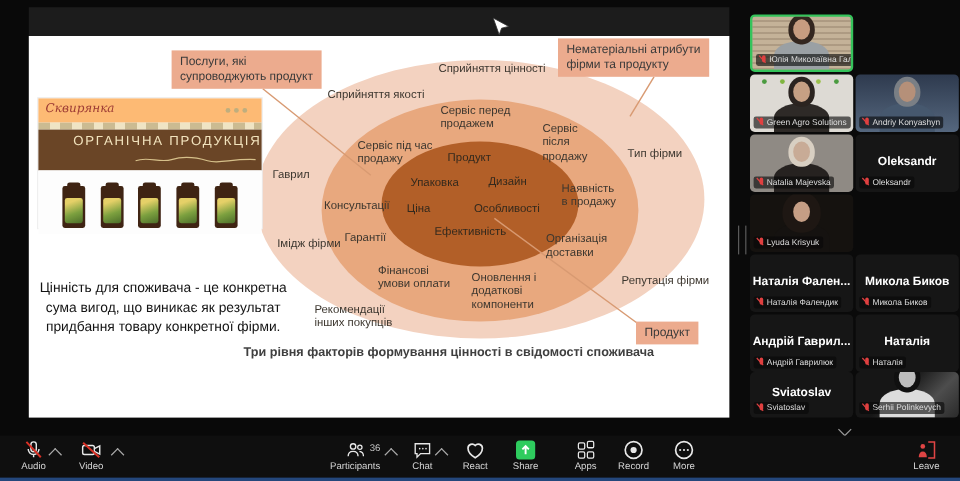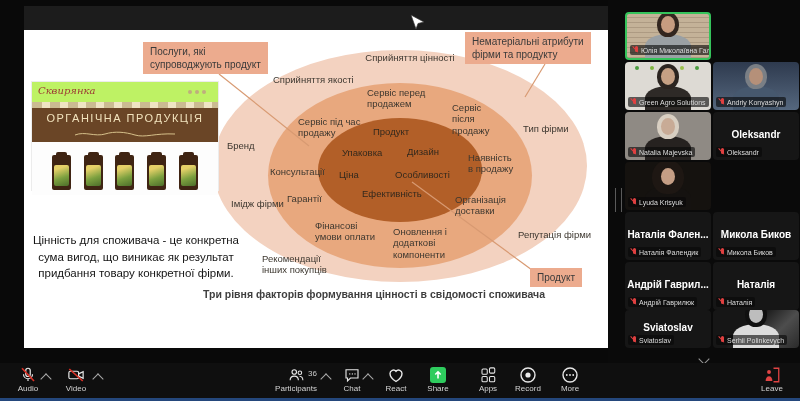--- a/index.html
+++ b/index.html
@@ -19,27 +19,27 @@
            padding:3px 7px;white-space:pre}
   #slide-lines{position:absolute;left:0;top:0;width:584px;height:318px;pointer-events:none}
   #scaption{position:absolute;left:130px;top:258px;width:440px;text-align:center;
             font-size:10.5px;font-weight:bold;color:#3f3f3f}
   #value-text{position:absolute;left:8px;top:202px;width:208px;text-align:center;
               font-size:11.5px;line-height:1.45;color:#141414}
   #value-text b{font-weight:normal}
   
   #site{position:absolute;left:8px;top:52px;width:186px;height:108px;background:#fff;
         box-shadow:0 0 0 1px #ececec}
-  #site-header{position:relative;height:20px;background:#bef264}
+  #site-header{position:relative;height:20px;background:#fdba74}
   #site-logo{position:absolute;left:6px;top:3px;font-family:"DejaVu Serif",serif;font-style:italic;
              font-size:10px;color:#9c3a34}
   #site-dots{position:absolute;right:26px;top:8px;width:4px;height:4px;border-radius:50%;
              background:#bfae7e;box-shadow:7px 0 0 #bfae7e,14px 0 0 #bfae7e}
   #site-nav{height:6px;background:repeating-linear-gradient(90deg,#cbbb92 0 10px,#efe4c4 10px 18px)}
-  #site-banner{height:34px;background:#6a4526;text-align:center;padding-top:4px;box-sizing:border-box}
+  #site-banner{height:34px;background:#6a4526;text-align:right;padding-top:4px;box-sizing:border-box}
   #site-title{font-size:11px;letter-spacing:1.5px;color:#f2e3bd}
   #site-products{position:relative;height:48px;background:#fdfdfd;display:flex;
                  justify-content:space-around;align-items:flex-end;padding:0 14px 5px}
   .pack{position:relative;width:19px;height:35px;background:#3f2413;border-radius:2px}
   .pack::before{content:"";position:absolute;top:-3px;left:4px;right:4px;height:6px;
                 background:#3f2413;border-radius:2px}
   .pack::after{content:"";position:absolute;left:2px;right:2px;top:10px;bottom:4px;border-radius:2px;
                background:linear-gradient(160deg,#e5d068 20%,#7ca03f 60%,#4c6e2a)}
   
   #panel{position:absolute;left:608px;top:0;width:192px;height:363px;background:#0a0a0a}
@@ -110,21 +110,21 @@
 
   <div class="callout" style="left:119px;top:12px">Послуги, які
 супроводжують продукт</div>
   <div class="callout" style="left:441px;top:2px">Нематеріальні атрибути
 фірми та продукту</div>
   <div class="callout" style="left:506px;top:238px">Продукт</div>
 
   <div class="dlabel" style="left:316px;top:22px;width:140px;text-align:center">Сприйняття цінності</div>
   <div class="dlabel" style="left:249px;top:44px">Сприйняття якості</div>
   <div class="dlabel" style="left:499px;top:93px">Тип фірми</div>
-  <div class="dlabel" style="left:203px;top:110px">Бренд</div>
+  <div class="dlabel" style="left:203px;top:110px">Гаврил</div>
   <div class="dlabel" style="left:207px;top:168px">Імідж фірми</div>
   <div class="dlabel" style="left:494px;top:199px">Репутація фірми</div>
   <div class="dlabel" style="left:238px;top:223px">Рекомендації
 інших покупців</div>
 
   <div class="dlabel" style="left:343px;top:57px">Сервіс перед
 продажем</div>
   <div class="dlabel" style="left:428px;top:72px">Сервіс
 після
 продажу</div>

